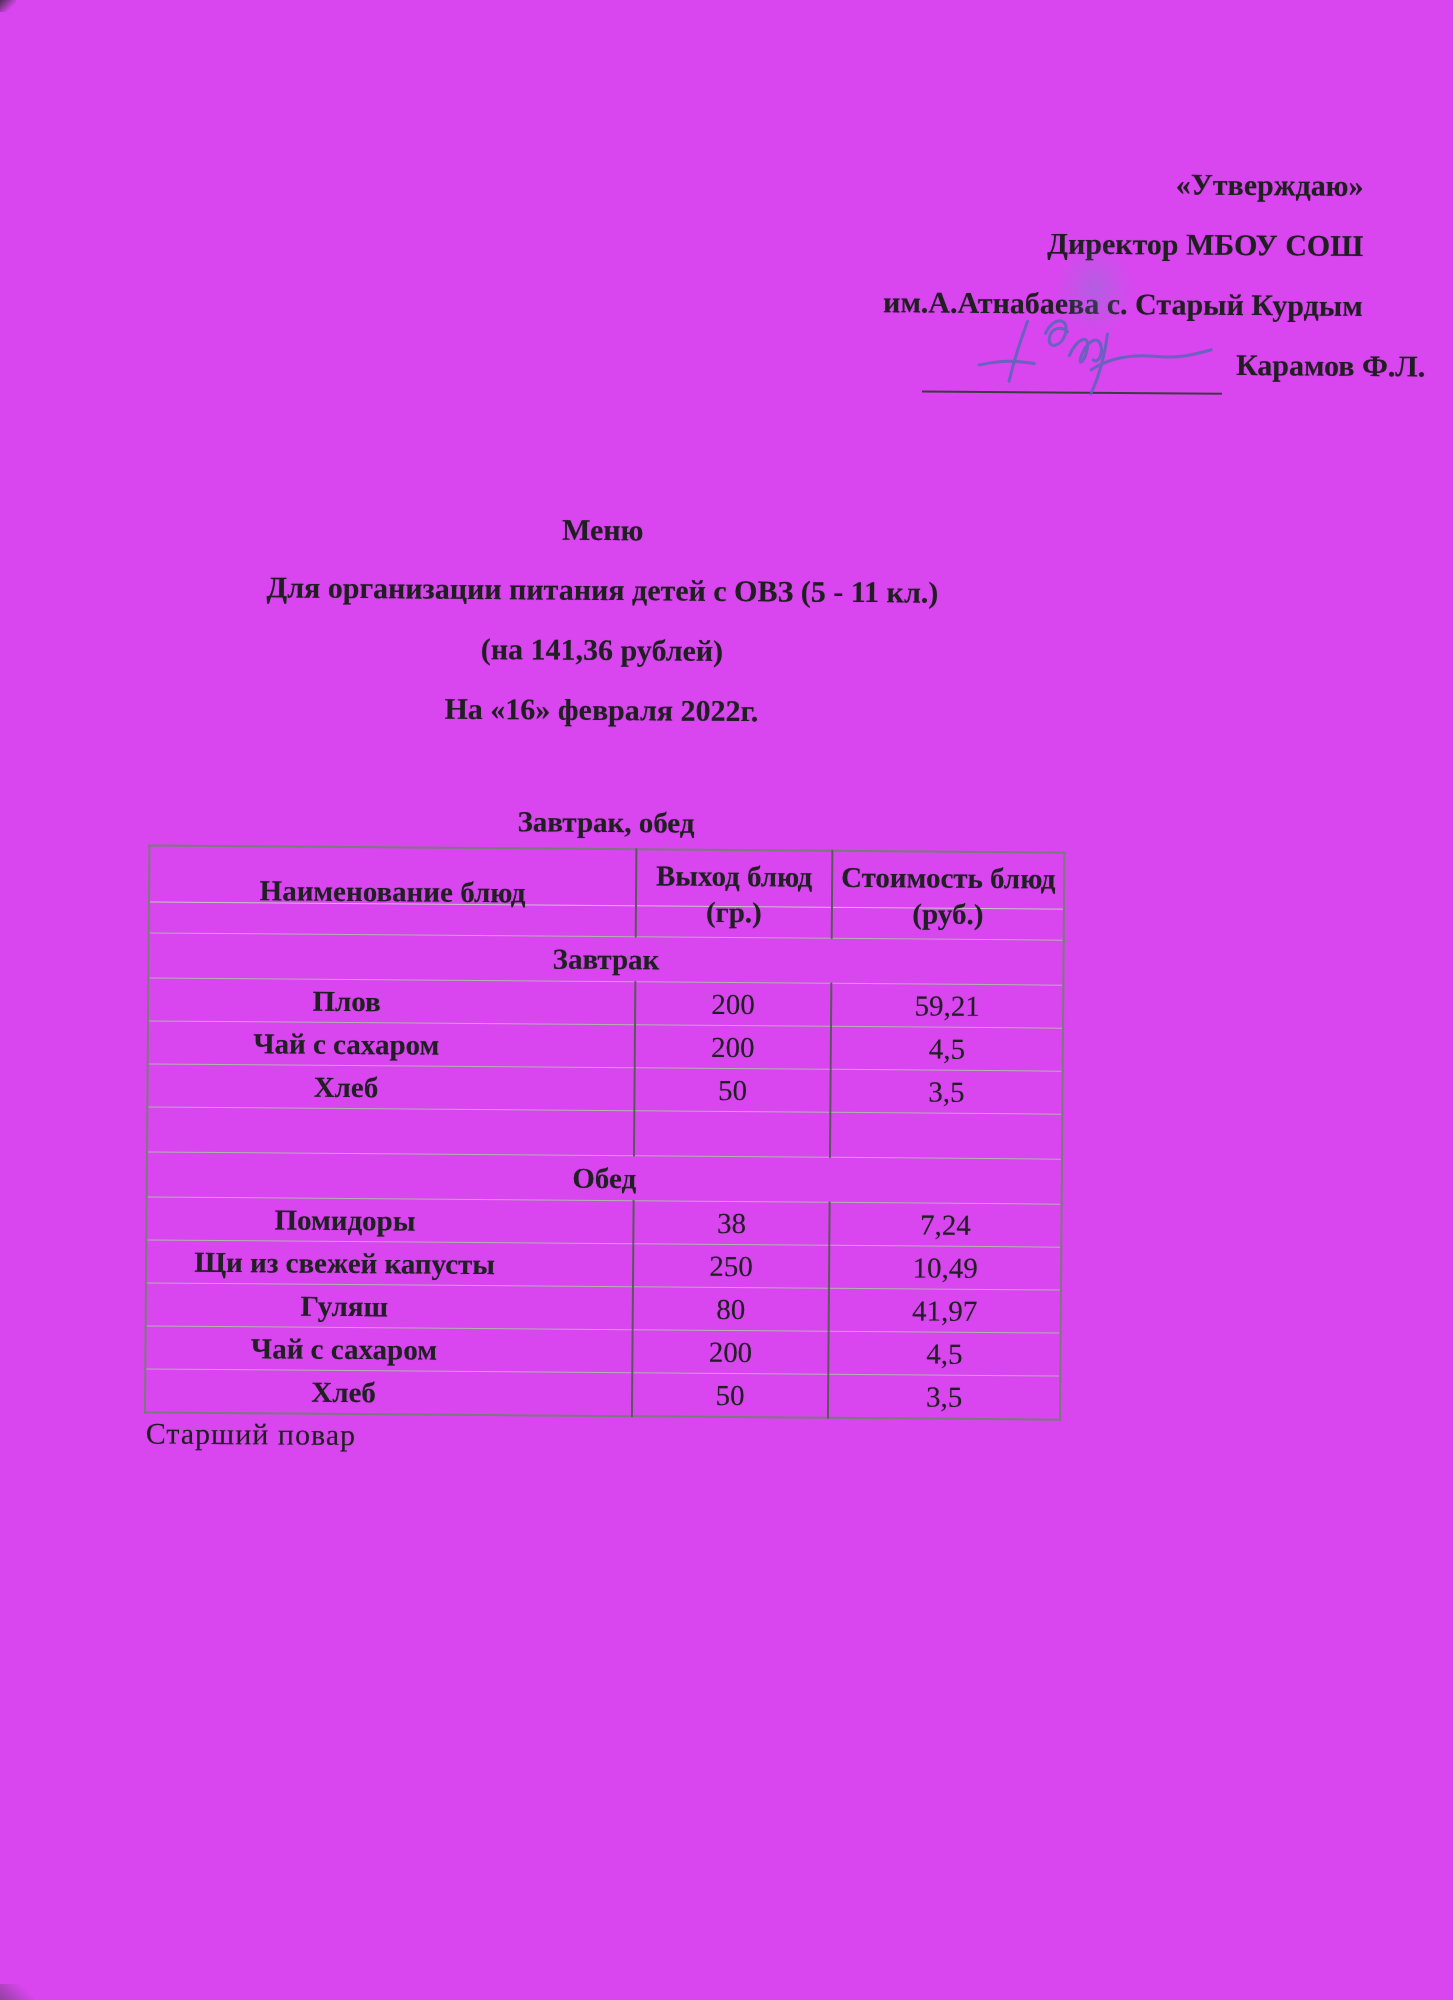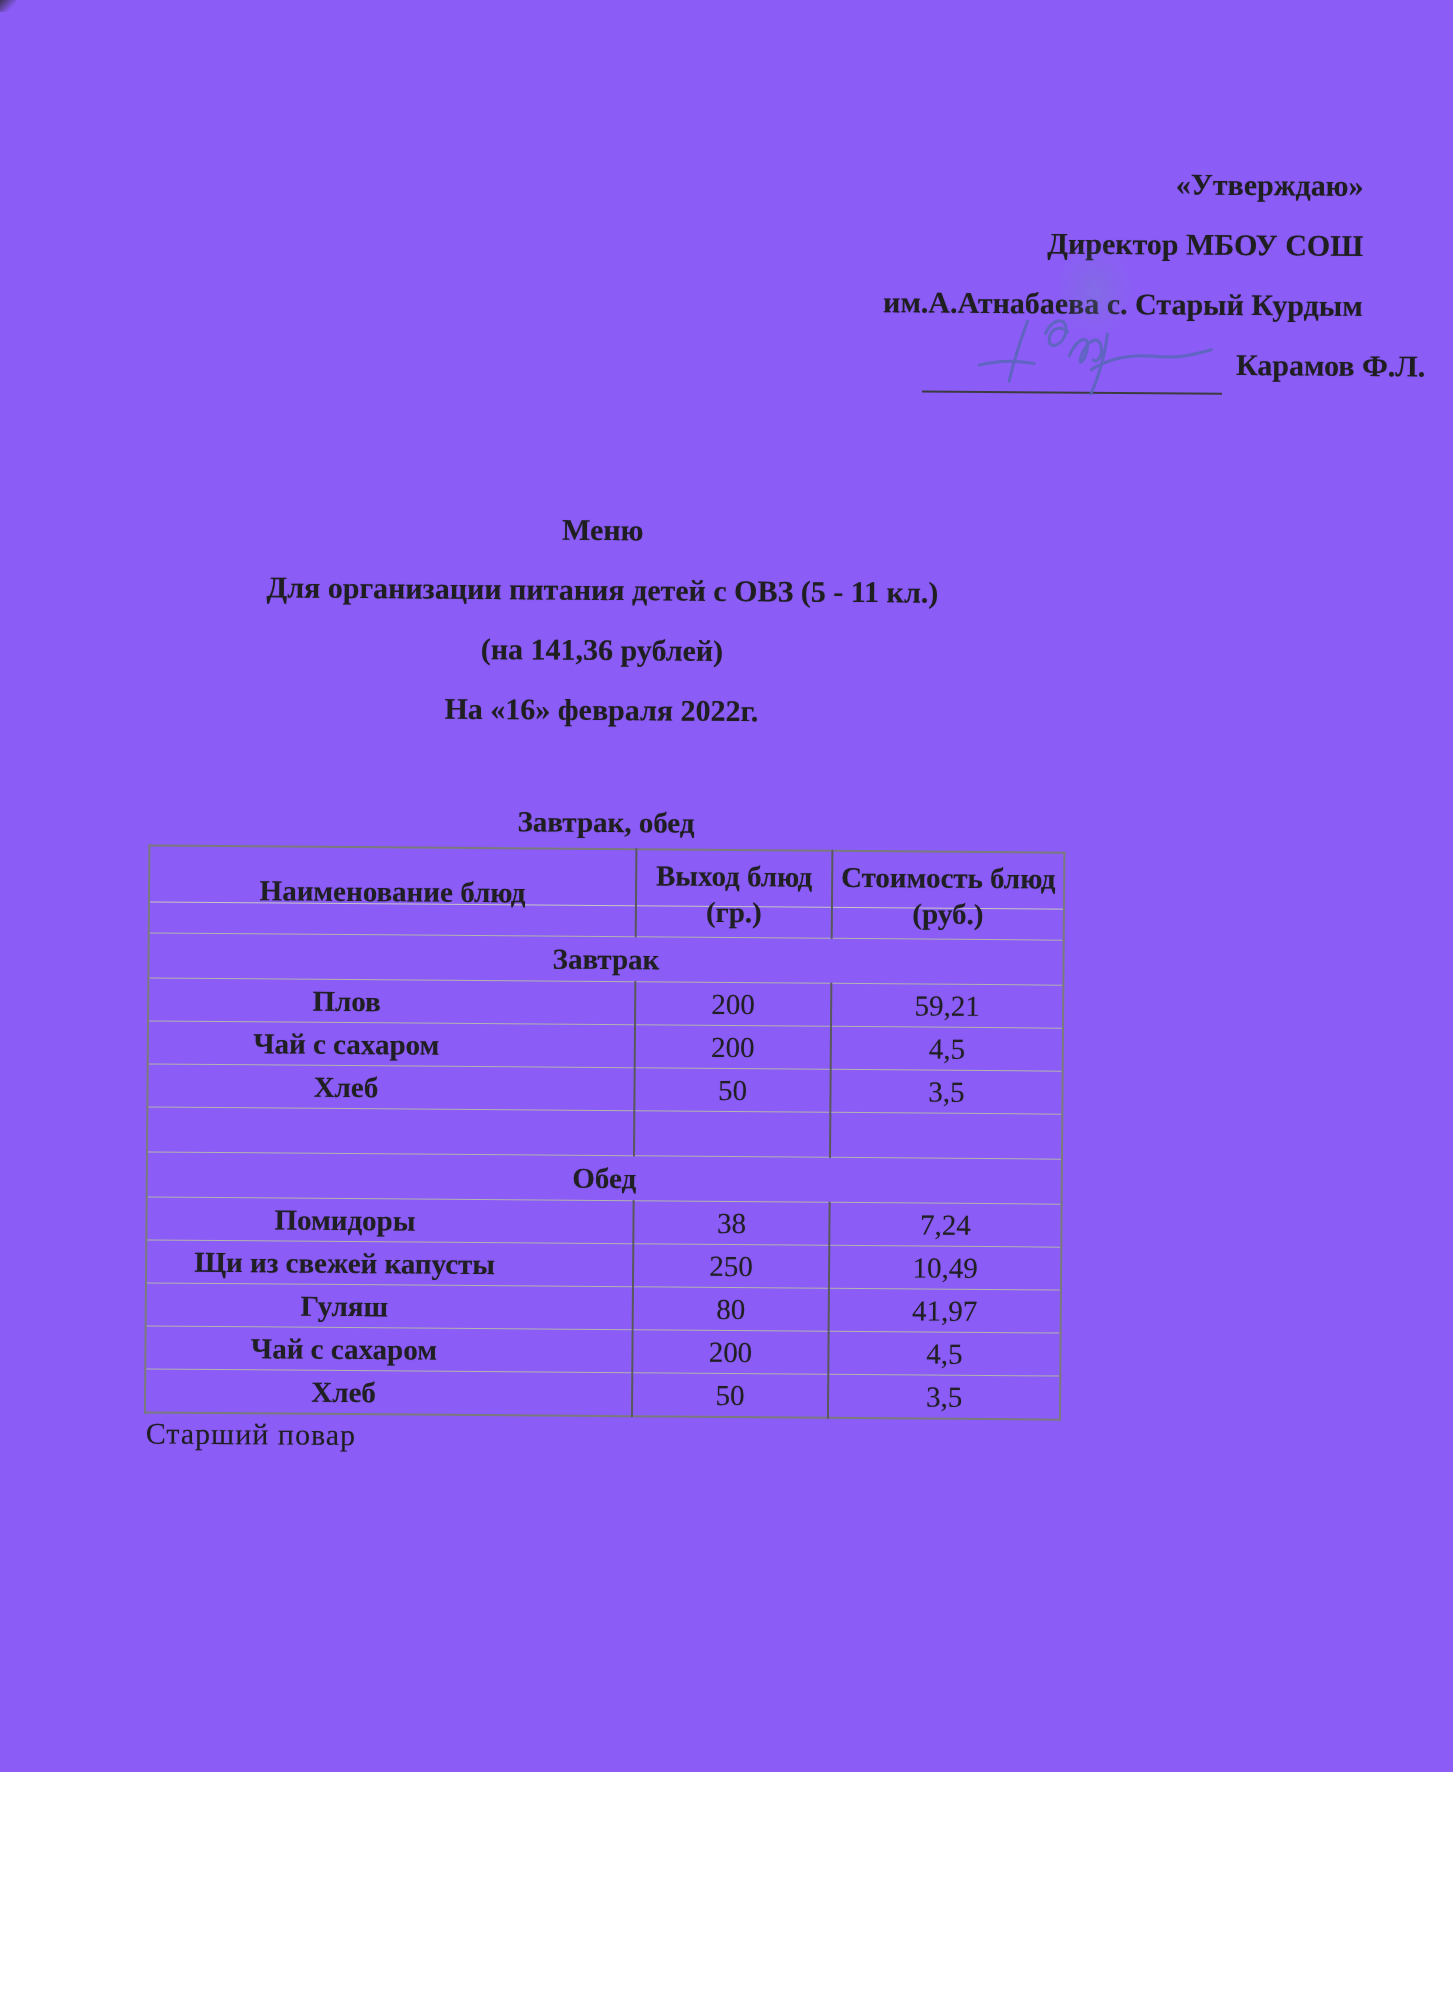--- a/index.html
+++ b/index.html
@@ -1,19 +1,19 @@
 <!DOCTYPE html>
 <html><head>
 <meta charset="utf-8">
 <style>
   html,body{margin:0;padding:0;}
   .page{
     position:relative;
-    width:1453px;height:1772px;
-    background:#8b5cf6;
+    width:1453px;height:2000px;
+    background:#d946ef;
     overflow:hidden;
     font-family:"Liberation Serif", serif;
     color:#1f1f22;
   }
   .sheet{
     position:absolute;inset:0;
     transform:rotate(0.45deg);
     transform-origin:600px 900px;
   }
   .soft{ text-shadow:0 0 1px rgba(25,25,30,.35); }

